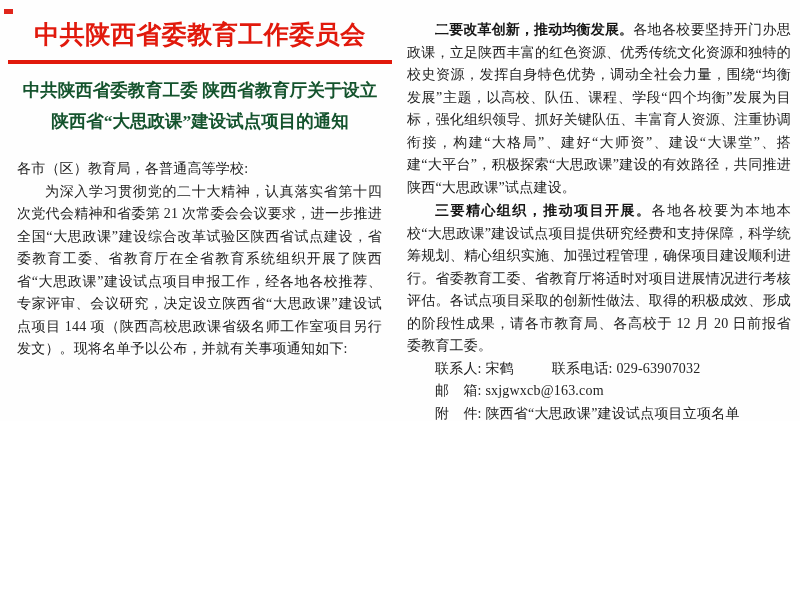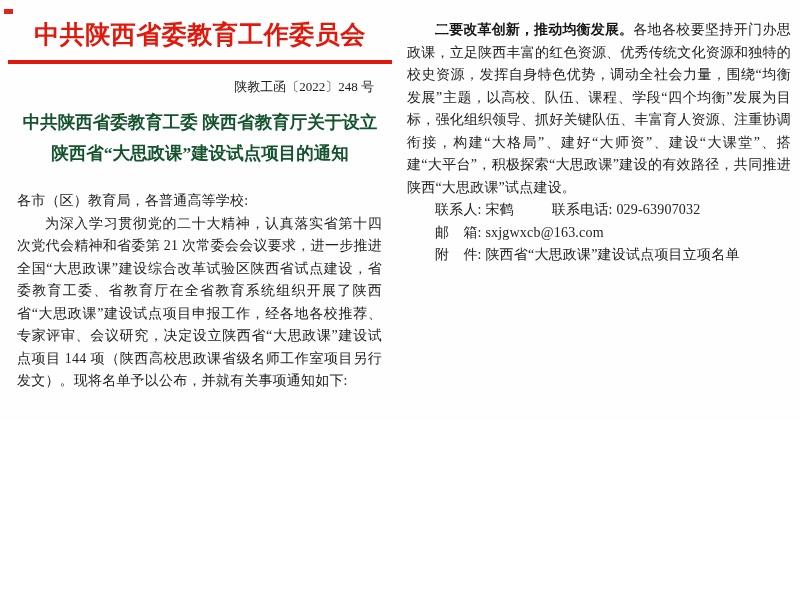--- a/index.html
+++ b/index.html
@@ -54,40 +54,40 @@
 
 <div class="sheet">
 
   <div class="page page-left">
     <div class="corner-mark"></div>
 
     <div class="letterhead">中共陕西省委教育工作委员会</div>
 
     <div class="red-rule"></div>
 
-    <div class="doc-number">陕教工函〔2022〕248 号</div>
 
     <div class="doc-title">
       <div>中共陕西省委教育工委 陕西省教育厅关于设立</div>
       <div>陕西省“大思政课”建设试点项目的通知</div>
     </div>
 
     <div class="bodytext">
       <p>各市（区）教育局，各普通高等学校:</p>
       <p class="indent">为深入学习贯彻党的二十大精神，认真落实省第十四次党代会精神和省委第 21 次常委会会议要求，进一步推进全国“大思政课”建设综合改革试验区陕西省试点建设，省委教育工委、省教育厅在全省教育系统组织开展了陕西省“大思政课”建设试点项目申报工作，经各地各校推荐、专家评审、会议研究，决定设立陕西省“大思政课”建设试点项目 144 项（陕西高校思政课省级名师工作室项目另行发文）。现将名单予以公布，并就有关事项通知如下:</p>
     </div>
 
     <div class="bottom-red-rule"></div>
   </div>
 
   <div class="page page-right">
 
     <div class="bodytext">
       <p class="indent"><span class="lead">二要改革创新，推动均衡发展。</span><span>各地各校要坚持开门办思政课，立足陕西丰富的红色资源、优秀传统文化资源和独特的校史资源，发挥自身特色优势，调动全社会力量，围绕“均衡发展”主题，以高校、队伍、课程、学段“四个均衡”发展为目标，强化组织领导、抓好关键队伍、丰富育人资源、注重协调衔接，构建“大格局”、建好“大师资”、建设“大课堂”、搭建“大平台”，积极探索“大思政课”建设的有效路径，共同推进陕西“大思政课”试点建设。</span></p>
 
+      <p class="indent"><span class="lead">三要精心组织，推动项目开展。</span><span>各地各校要为本地本校“大思政课”建设试点项目提供研究经费和支持保障，科学统筹规划、精心组织实施、加强过程管理，确保项目建设顺利进行。省委教育工委、省教育厅将适时对项目进展情况进行考核评估。各试点项目采取的创新性做法、取得的积极成效、形成的阶段性成果，请各市教育局、各高校于 12 月 20 日前报省委教育工委。</span></p>
 
       <p class="indent"><span>联系人: </span><span>宋鹤</span><span class="contact-gap"></span><span>联系电话: </span><span>029-63907032</span></p>
 
 
       <p class="indent"><span>邮　箱: </span><span>sxjgwxcb@163.com</span></p>
 
       <p class="indent attach-line"><span>附　件: </span><span>陕西省“大思政课”建设试点项目立项名单</span></p>
     </div>
 
     <div class="sig-left">中共陕西省委教育工委</div>

